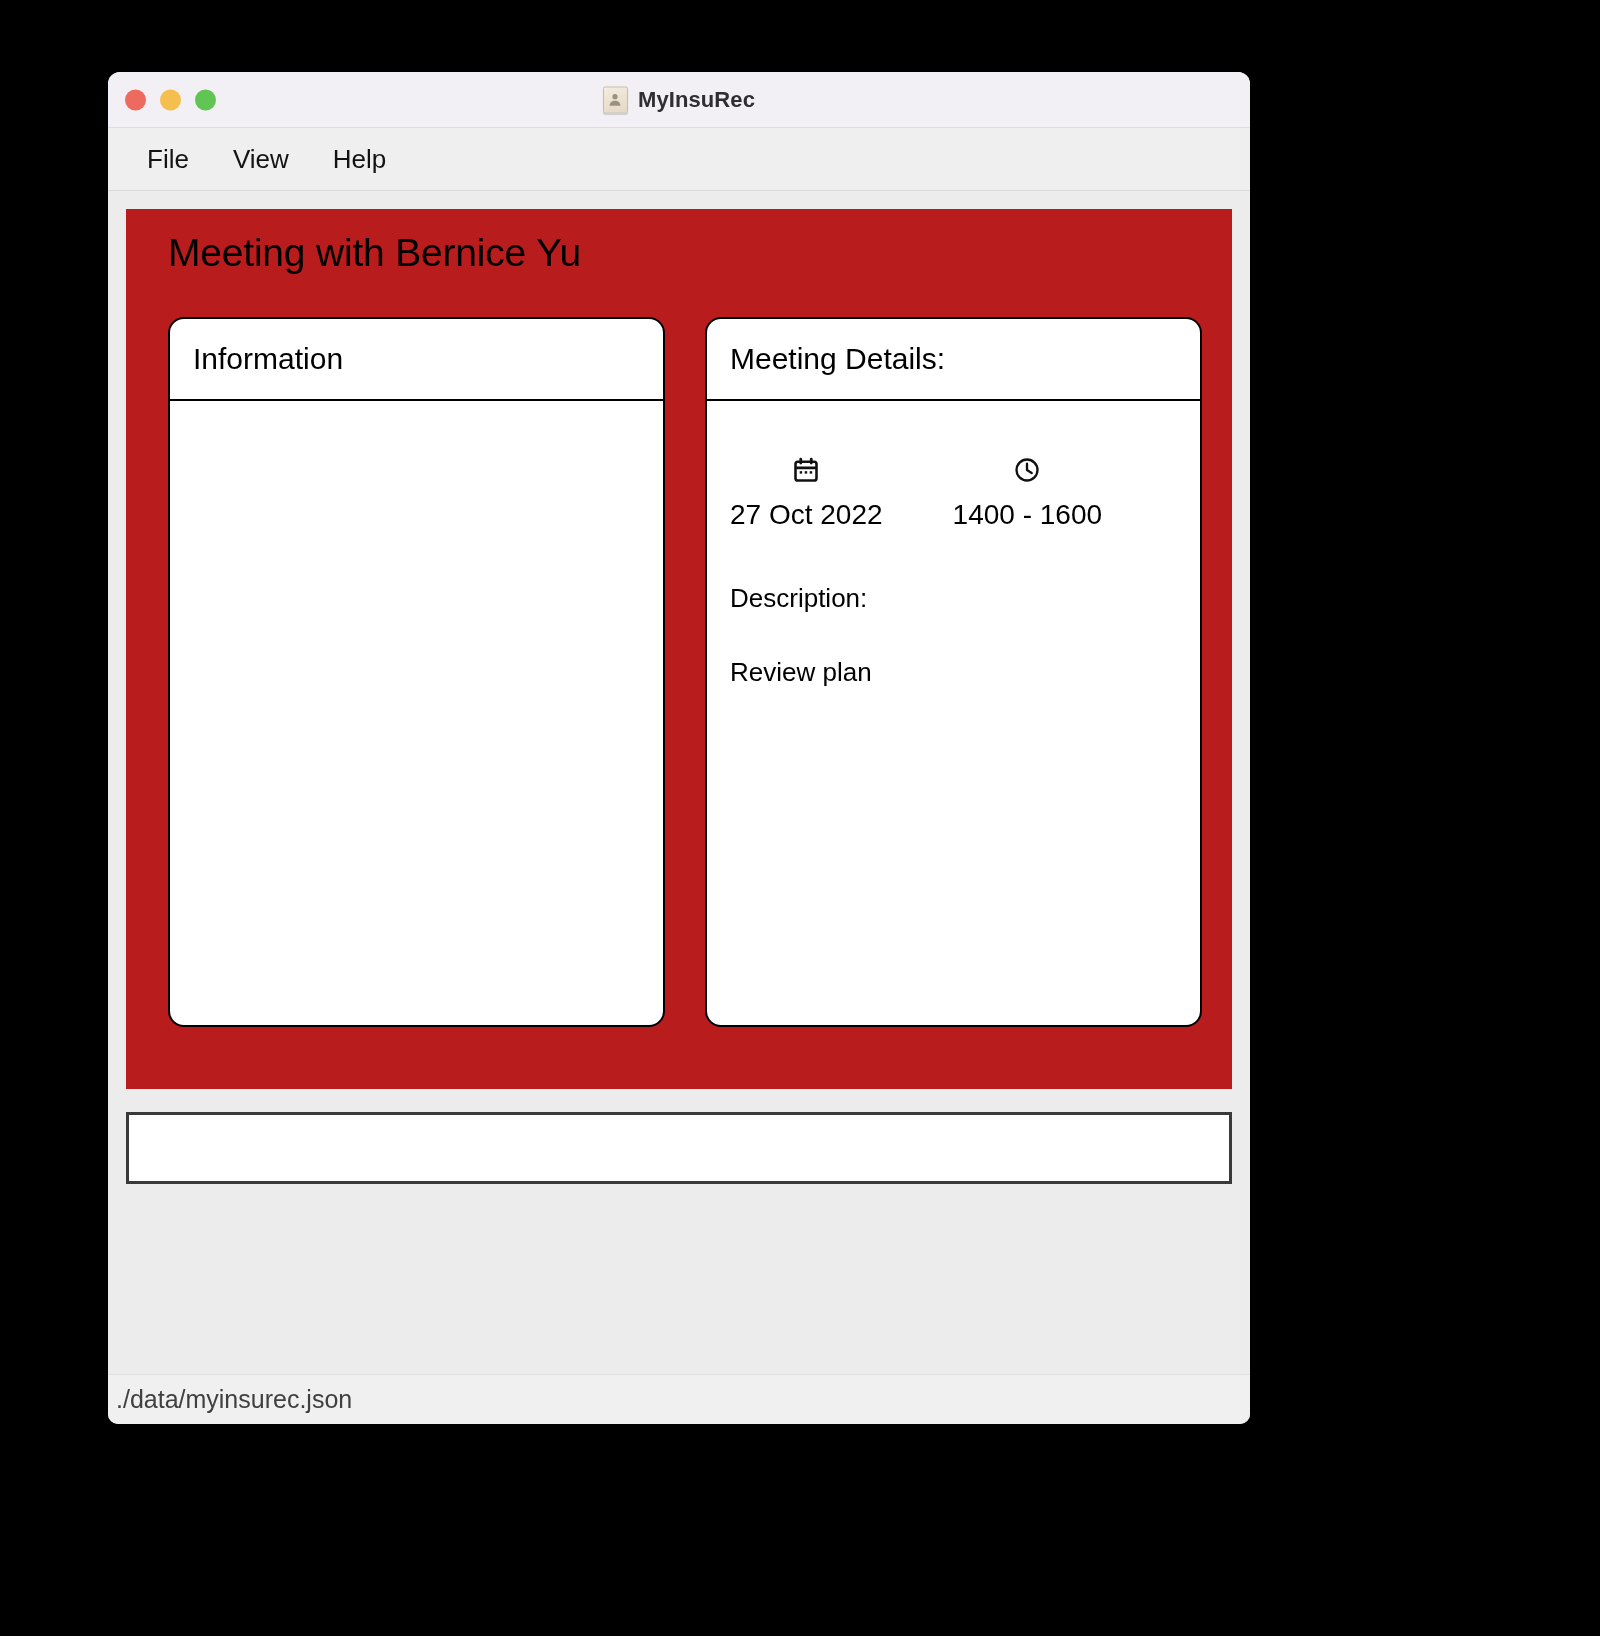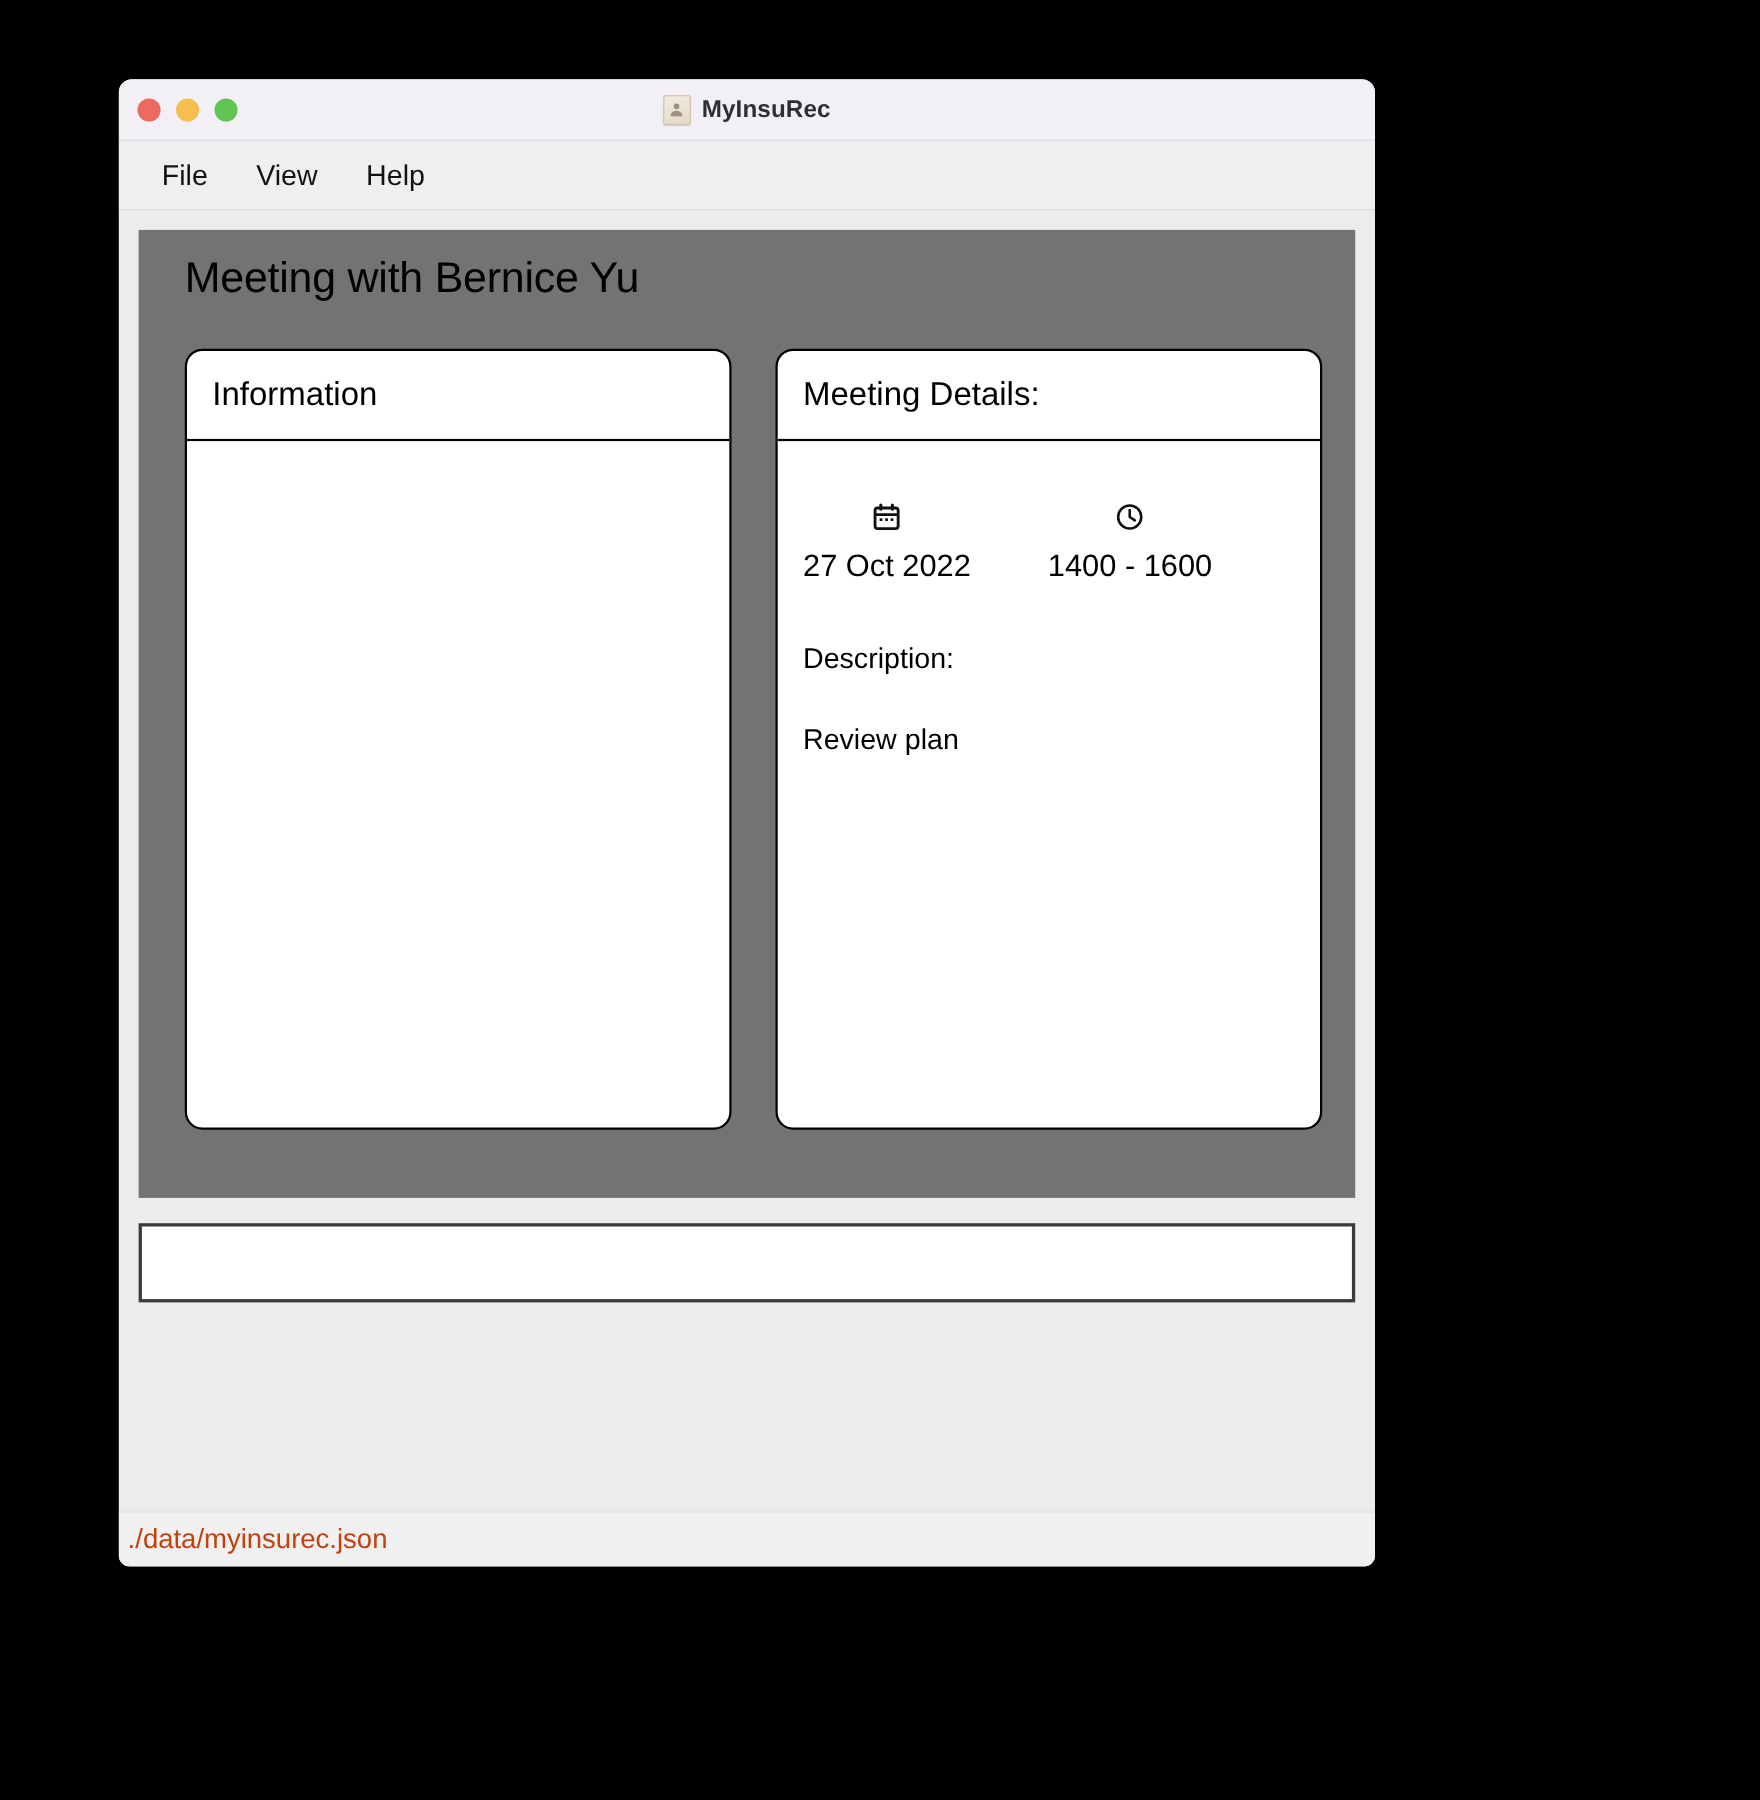--- a/index.html
+++ b/index.html
@@ -106,21 +106,21 @@
     cursor: default;
     white-space: nowrap;
   }
   .menu-item:first-child { padding-left: 8px; }
 
   
   .content {
     position: relative;
     margin: 18px 18px 0 18px;
     height: 880px;
-    background: #737373;
+    background: #b91c1c;
   }
 
   .page-title {
     position: absolute;
     left: 42px;
     top: 22px;
     font-size: 39px;
     color: #000000;
     letter-spacing: -0.2px;
     white-space: nowrap;
@@ -244,21 +244,21 @@
     height: 50px;
     background: #f0f0f0;
     border-top: 1px solid #e0e0e0;
     display: flex;
     align-items: center;
     padding-left: 8px;
     box-sizing: border-box;
   }
   .statusbar-text {
     font-size: 25px;
-    color: #c2410c;
+    color: #404040;
     white-space: nowrap;
   }
 </style>
 </head>
 <body>
 
 <div id="root">
 
   <div class="window">
 

